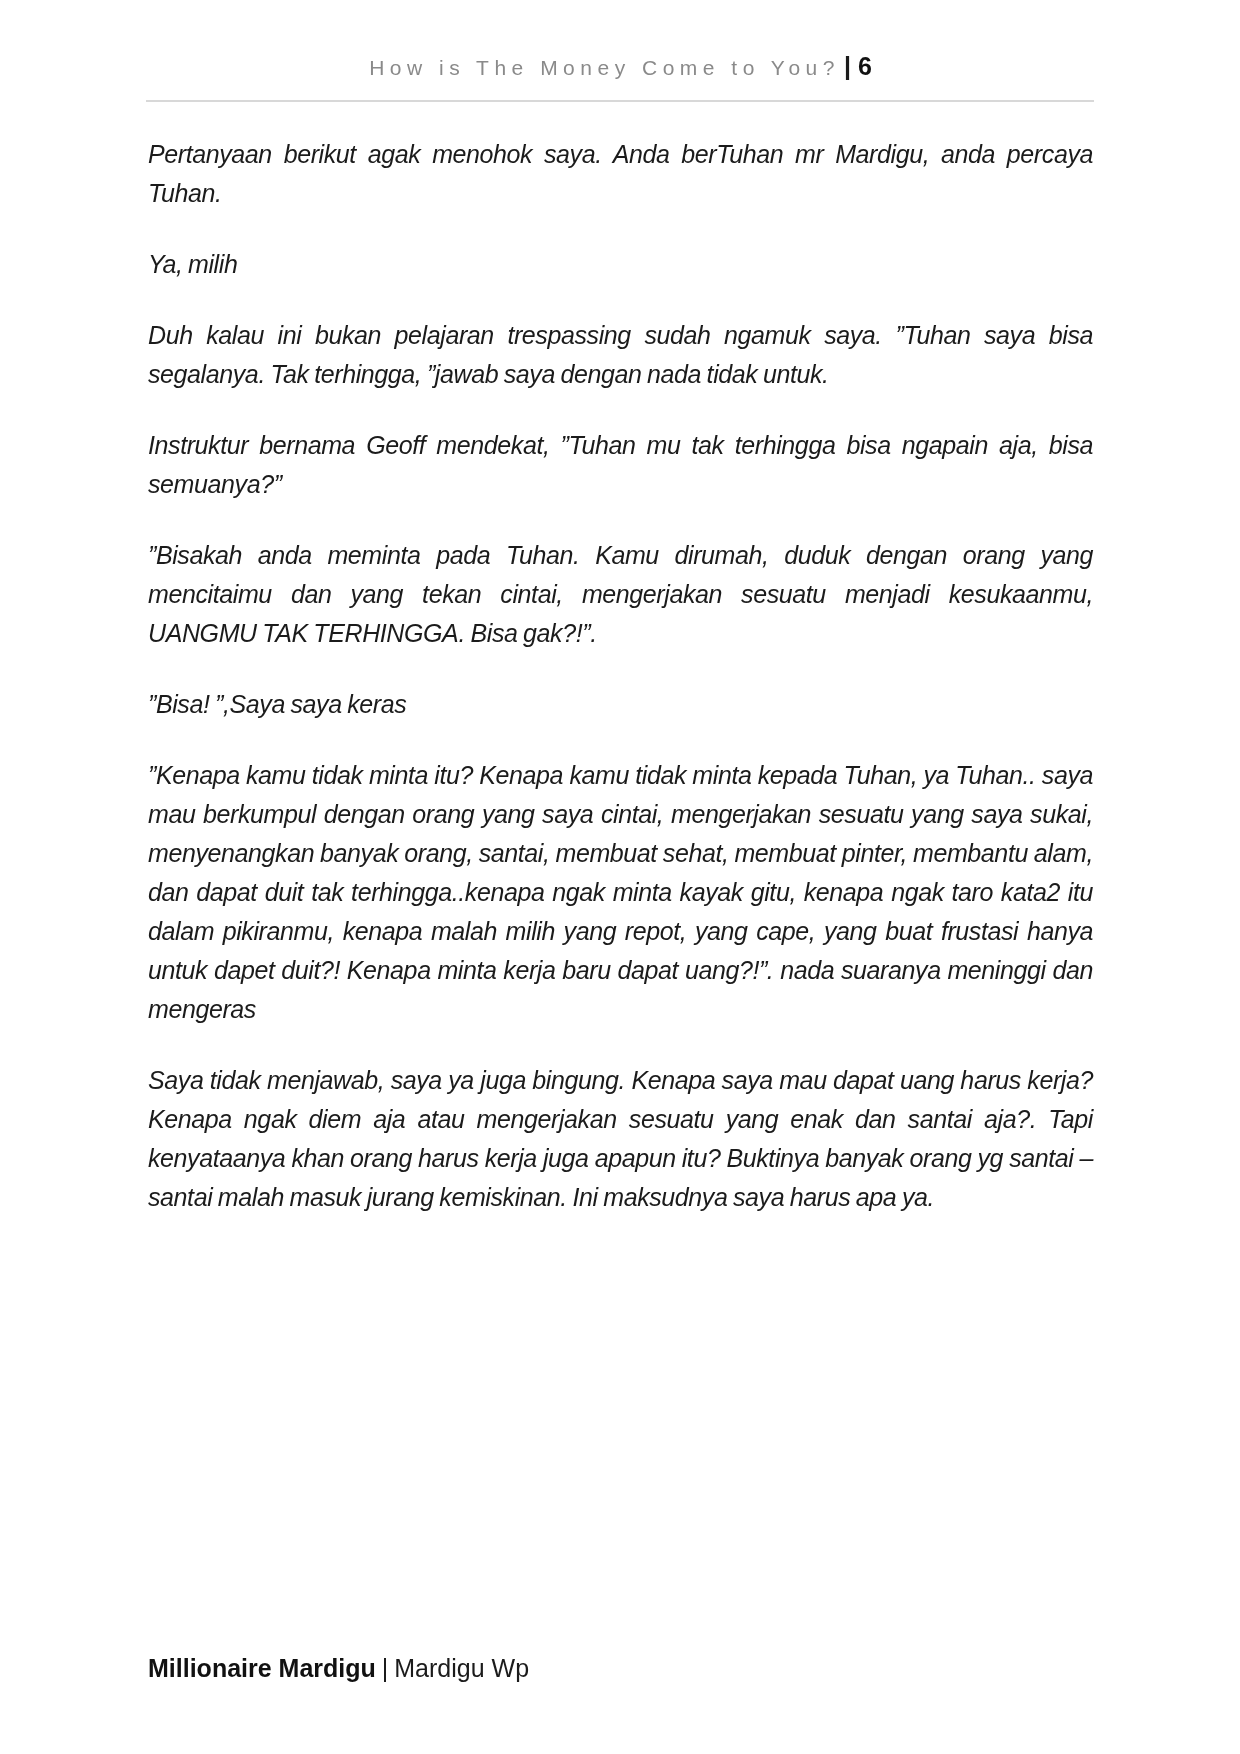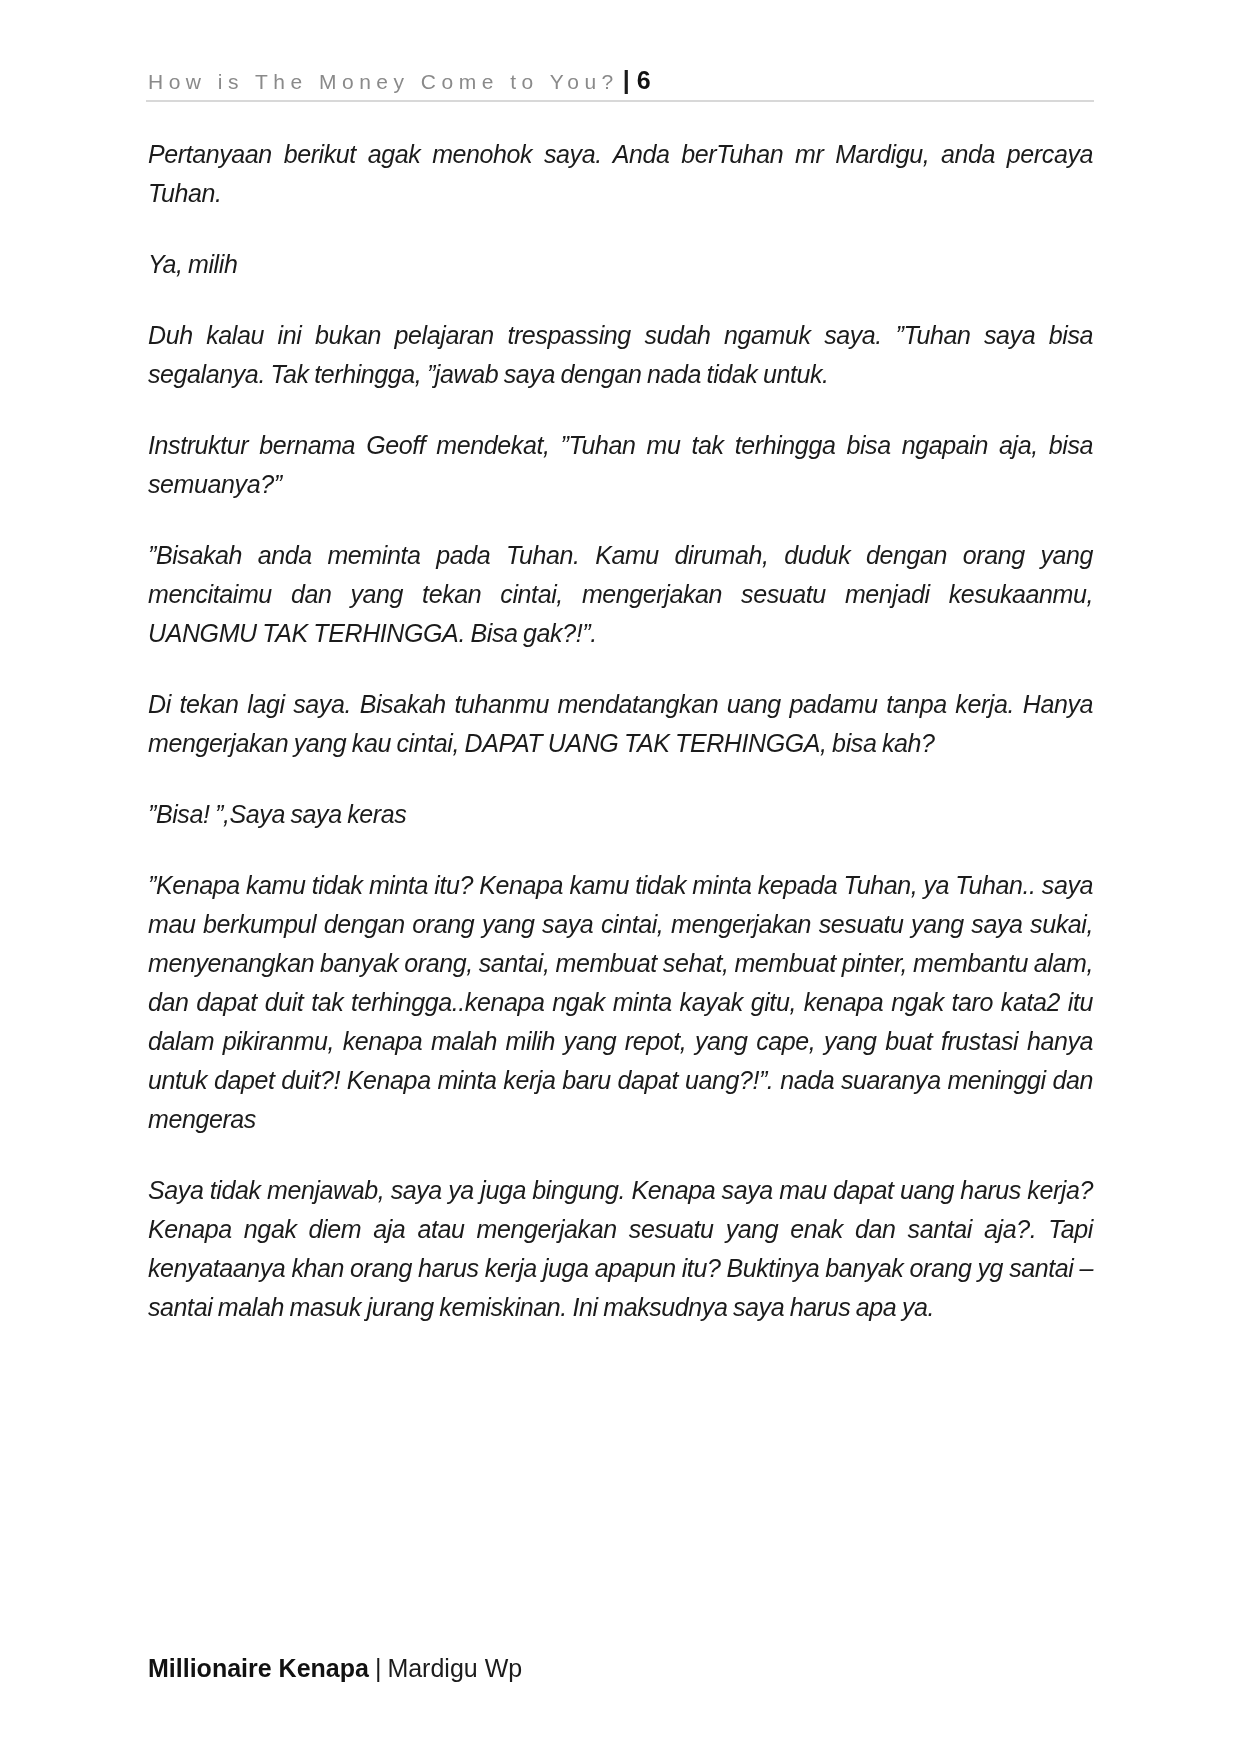--- a/index.html
+++ b/index.html
@@ -12,24 +12,24 @@
     width: 1240px;
     height: 1754px;
     background: #ffffff;
     overflow: hidden;
     font-family: "Liberation Sans", sans-serif;
     color: #1b1b1b;
   }
   
   .header {
     position: absolute;
-    top: 66px;
+    top: 52px;
     left: 148px;
     width: 945px;
-    text-align: left;
+    text-align: center;
     white-space: nowrap;
   }
   .header-title {
     color: #8a8a8a;
     font-size: 21px;
     font-weight: 400;
     letter-spacing: 5.5px;
   }
   .header-sep {
     color: #1b1b1b;
@@ -101,23 +101,22 @@
     <span class="header-title">How is The Money Come to You?</span><span class="header-sep">|</span><span class="header-page">6</span>
   </div>
   <div class="header-rule"></div>
 
   <div class="content">
     <p>Pertanyaan berikut agak menohok saya. Anda berTuhan mr Mardigu, anda percaya Tuhan.</p>
     <p>Ya, milih</p>
     <p>Duh kalau ini bukan pelajaran trespassing sudah ngamuk saya. ”Tuhan saya bisa segalanya. Tak terhingga, ”jawab saya dengan nada tidak untuk.</p>
     <p>Instruktur bernama Geoff mendekat, ”Tuhan mu tak terhingga bisa ngapain aja, bisa semuanya?”</p>
     <p>”Bisakah anda meminta pada Tuhan. Kamu dirumah, duduk dengan orang yang mencitaimu dan yang tekan cintai, mengerjakan sesuatu menjadi kesukaanmu, UANGMU TAK TERHINGGA. Bisa gak?!”.</p>
-    <p>Di tekan lagi saya. Bisakah tuhanmu mendatangkan uang padamu tanpa kerja. Hanya mengerjakan yang kau cintai, DAPAT UANG TAK TERHINGGA, bisa kah?</p>
     <p>”Bisa! ”,Saya saya keras</p>
     <p>”Kenapa kamu tidak minta itu? Kenapa kamu tidak minta kepada Tuhan, ya Tuhan.. saya mau berkumpul dengan orang yang saya cintai, mengerjakan sesuatu yang saya sukai, menyenangkan banyak orang, santai, membuat sehat, membuat pinter, membantu alam, dan dapat duit tak terhingga..kenapa ngak minta kayak gitu, kenapa ngak taro kata2 itu dalam pikiranmu, kenapa malah milih yang repot, yang cape, yang buat frustasi hanya untuk dapet duit?! Kenapa minta kerja baru dapat uang?!”. nada suaranya meninggi dan mengeras</p>
     <p>Saya tidak menjawab, saya ya juga bingung. Kenapa saya mau dapat uang harus kerja? Kenapa ngak diem aja atau mengerjakan sesuatu yang enak dan santai aja?. Tapi kenyataanya khan orang harus kerja juga apapun itu? Buktinya banyak orang yg santai –santai malah masuk jurang kemiskinan. Ini maksudnya saya harus apa ya.</p>
   </div>
 
   <div class="footer">
-    <span class="footer-book">Millionaire Kenapa</span><span class="footer-sep">|</span><span class="footer-author">Mardigu Wp</span>
+    <span class="footer-book">Millionaire Mardigu</span><span class="footer-sep">|</span><span class="footer-author">Mardigu Wp</span>
   </div>
 
 </div>
 
 </body></html>

